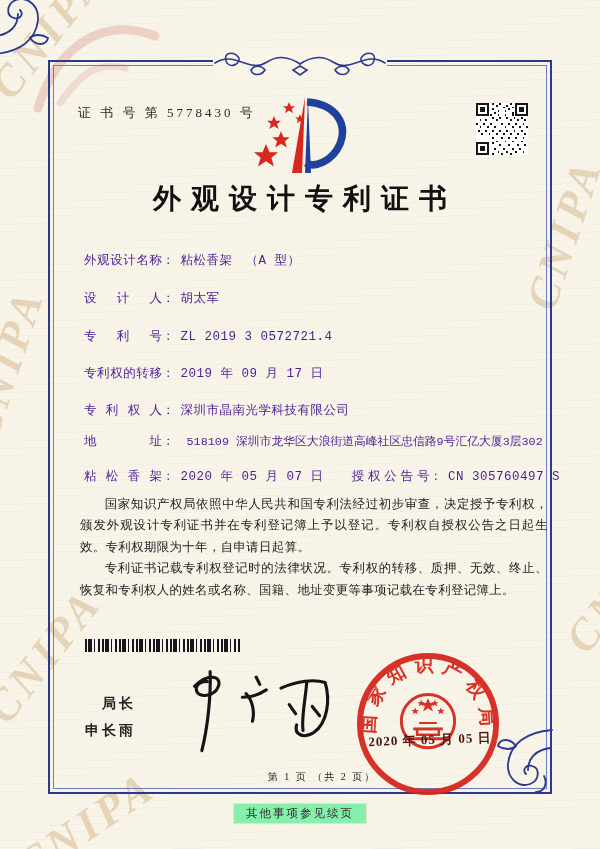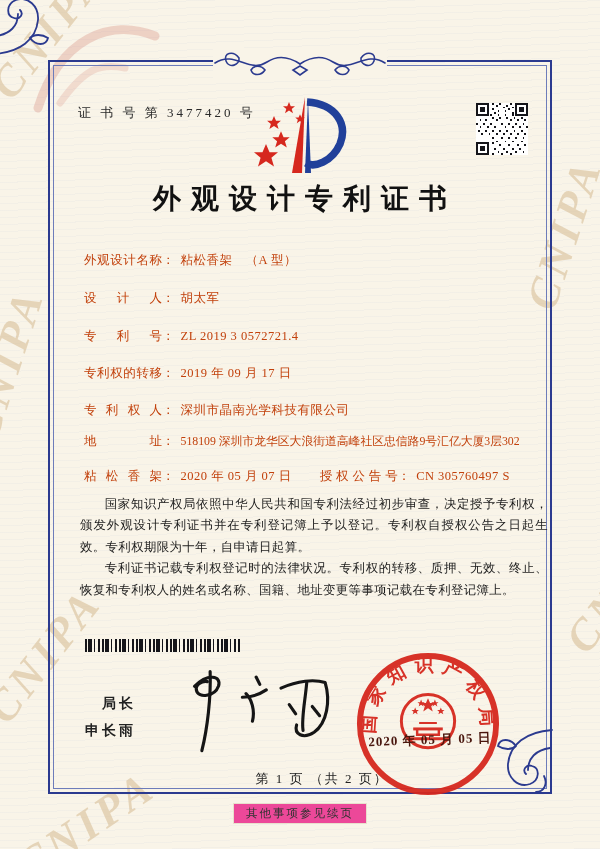--- a/index.html
+++ b/index.html
@@ -20,47 +20,47 @@
            border:2.5px solid #2b3a8f; z-index:2; }
   .frame-inner { position:absolute; inset:3px; border:1px solid #6d7cba; }
   
   .cert-no { left:78px; top:104px; font-size:13px; letter-spacing:3px; color:#2a2a2a; z-index:3; }
   .logo { left:250px; top:94px; width:100px; height:82px; z-index:3; }
   .qr { left:476px; top:103px; width:52px; height:52px; z-index:3; }
   .title { left:0; right:0; top:180px; text-align:center; font-size:28px; font-weight:bold;
            letter-spacing:10px; text-indent:10px; color:#111; z-index:3; }
   
   .fields { left:84px; top:252px; right:56px; z-index:3; }
-  .frow { position:absolute; left:0; white-space:nowrap; font-size:12.5px; color:#c2410c; }
+  .frow { position:absolute; left:0; white-space:nowrap; font-size:12.5px; color:#4c1d95;font-family:Liberation Mono, monospace; }
   .r0{top:0} .r1{top:38px} .r2{top:76px} .r3{top:113px} .r4{top:150px} .r5{top:181px} .r6{top:216px}
   .flabel { display:inline-block; width:78px; text-align:justify; text-align-last:justify; }
   .fcolon { display:inline-block; margin-right:6px; }
   .fvalue { letter-spacing:.5px; }
-  .fvalue.addr { font-size:11.8px; letter-spacing:0; }
+  .fvalue.addr { font-size:11.8px; letter-spacing:0;margin-left:6px; }
   .pair2 { margin-left:28px; }
   
   .paras { left:80px; top:494px; width:468px; font-size:12.4px; line-height:21.4px;
            text-align:justify; color:#1c1c1c; z-index:3; }
   .paras p { margin:0; text-indent:2em; letter-spacing:.4px; }
   
   .barcode { left:85px; top:639px; width:156px; height:13px; z-index:3;
     background:repeating-linear-gradient(90deg,#15151a 0 2px,transparent 2px 3px,#15151a 3px 7px,
       transparent 7px 9px,#15151a 9px 10px,transparent 10px 13px,#15151a 13px 15px,transparent 15px 17px); }
   
   .signer { left:85px; top:690px; font-family:"Liberation Sans","DejaVu Sans",sans-serif;
             font-size:14px; font-weight:600; letter-spacing:3px; line-height:27px; color:#222; z-index:4;text-align:right; }
   .sig { left:162px; top:666px; width:180px; height:92px; z-index:4; }
   
   .seal { left:354px; top:650px; width:148px; height:148px; z-index:5; opacity:.95; }
   .seal-date { left:360px; top:731px; width:140px; text-align:center; font-size:13px; font-weight:700;
                color:#4a170e; letter-spacing:1px; transform:rotate(-2deg); z-index:6; }
   
-  .page-info { left:0; right:0; top:770px; text-align:center; font-size:13px; letter-spacing:2px; color:#222; z-index:3;padding-left:44px; }
+  .page-info { left:0; right:0; top:770px; text-align:center; font-size:10px; letter-spacing:2px; color:#222; z-index:3;padding-left:44px; }
   .note { left:0; right:0; top:803px; text-align:center; z-index:3; }
-  .note span { display:inline-block; background:#ec4899; border:1px solid #e8e0cd;
+  .note span { display:inline-block; background:#86efac; border:1px solid #e8e0cd;
                padding:2px 12px; font-size:11.5px; letter-spacing:2px; color:#333; }
   .orn { z-index:4; }
   svg { display:block; }
 </style>
 </head>
 <body>
 
 <div class="wm" style="left:-30px; top:6px; transform:rotate(-52deg);">CNIPA</div>
 <div class="wm" style="left:516px; top:300px; transform:rotate(-72deg); transform-origin:left top;">CNIPA</div>
 <div class="wm" style="left:-42px; top:430px; transform:rotate(-72deg); transform-origin:left top;">CNIPA</div>
@@ -99,21 +99,21 @@
   </g>
 </svg>
 <svg class="abs orn" style="left:-10px; top:-12px; transform:rotate(180deg);" width="70" height="70" viewBox="0 0 70 70">
   <g stroke="#2b3a8f" stroke-width="1.8" fill="none" stroke-linecap="round">
     <path d="M66 4 C40 6 24 18 22 38 C21 52 32 62 44 58 C54 54 54 42 46 40 C40 38 36 44 40 48"></path>
     <path d="M64 22 C50 24 42 32 42 44"></path>
     <path d="M30 20 C24 12 14 12 12 20 C18 24 26 24 30 20"></path>
   </g>
 </svg>
 
-<div class="abs cert-no">证 书 号 第 3477420 号</div>
+<div class="abs cert-no">证 书 号 第 5778430 号</div>
 
 <svg class="abs logo" viewBox="0 0 100 82">
   <defs>
     <path id="lstar" d="M0 -6 L1.76 -1.85 L6 -1.85 L2.7 0.9 L4 5.2 L0 2.6 L-4 5.2 L-2.7 0.9 L-6 -1.85 L-1.76 -1.85 Z"></path>
   </defs>
   <g fill="#d6281e">
     <use href="#lstar" transform="translate(16,62) scale(2.0)"></use>
     <use href="#lstar" transform="translate(31,46) scale(1.45)"></use>
     <use href="#lstar" transform="translate(24,29) scale(1.15)"></use>
     <use href="#lstar" transform="translate(39,14) scale(1.0)"></use>

